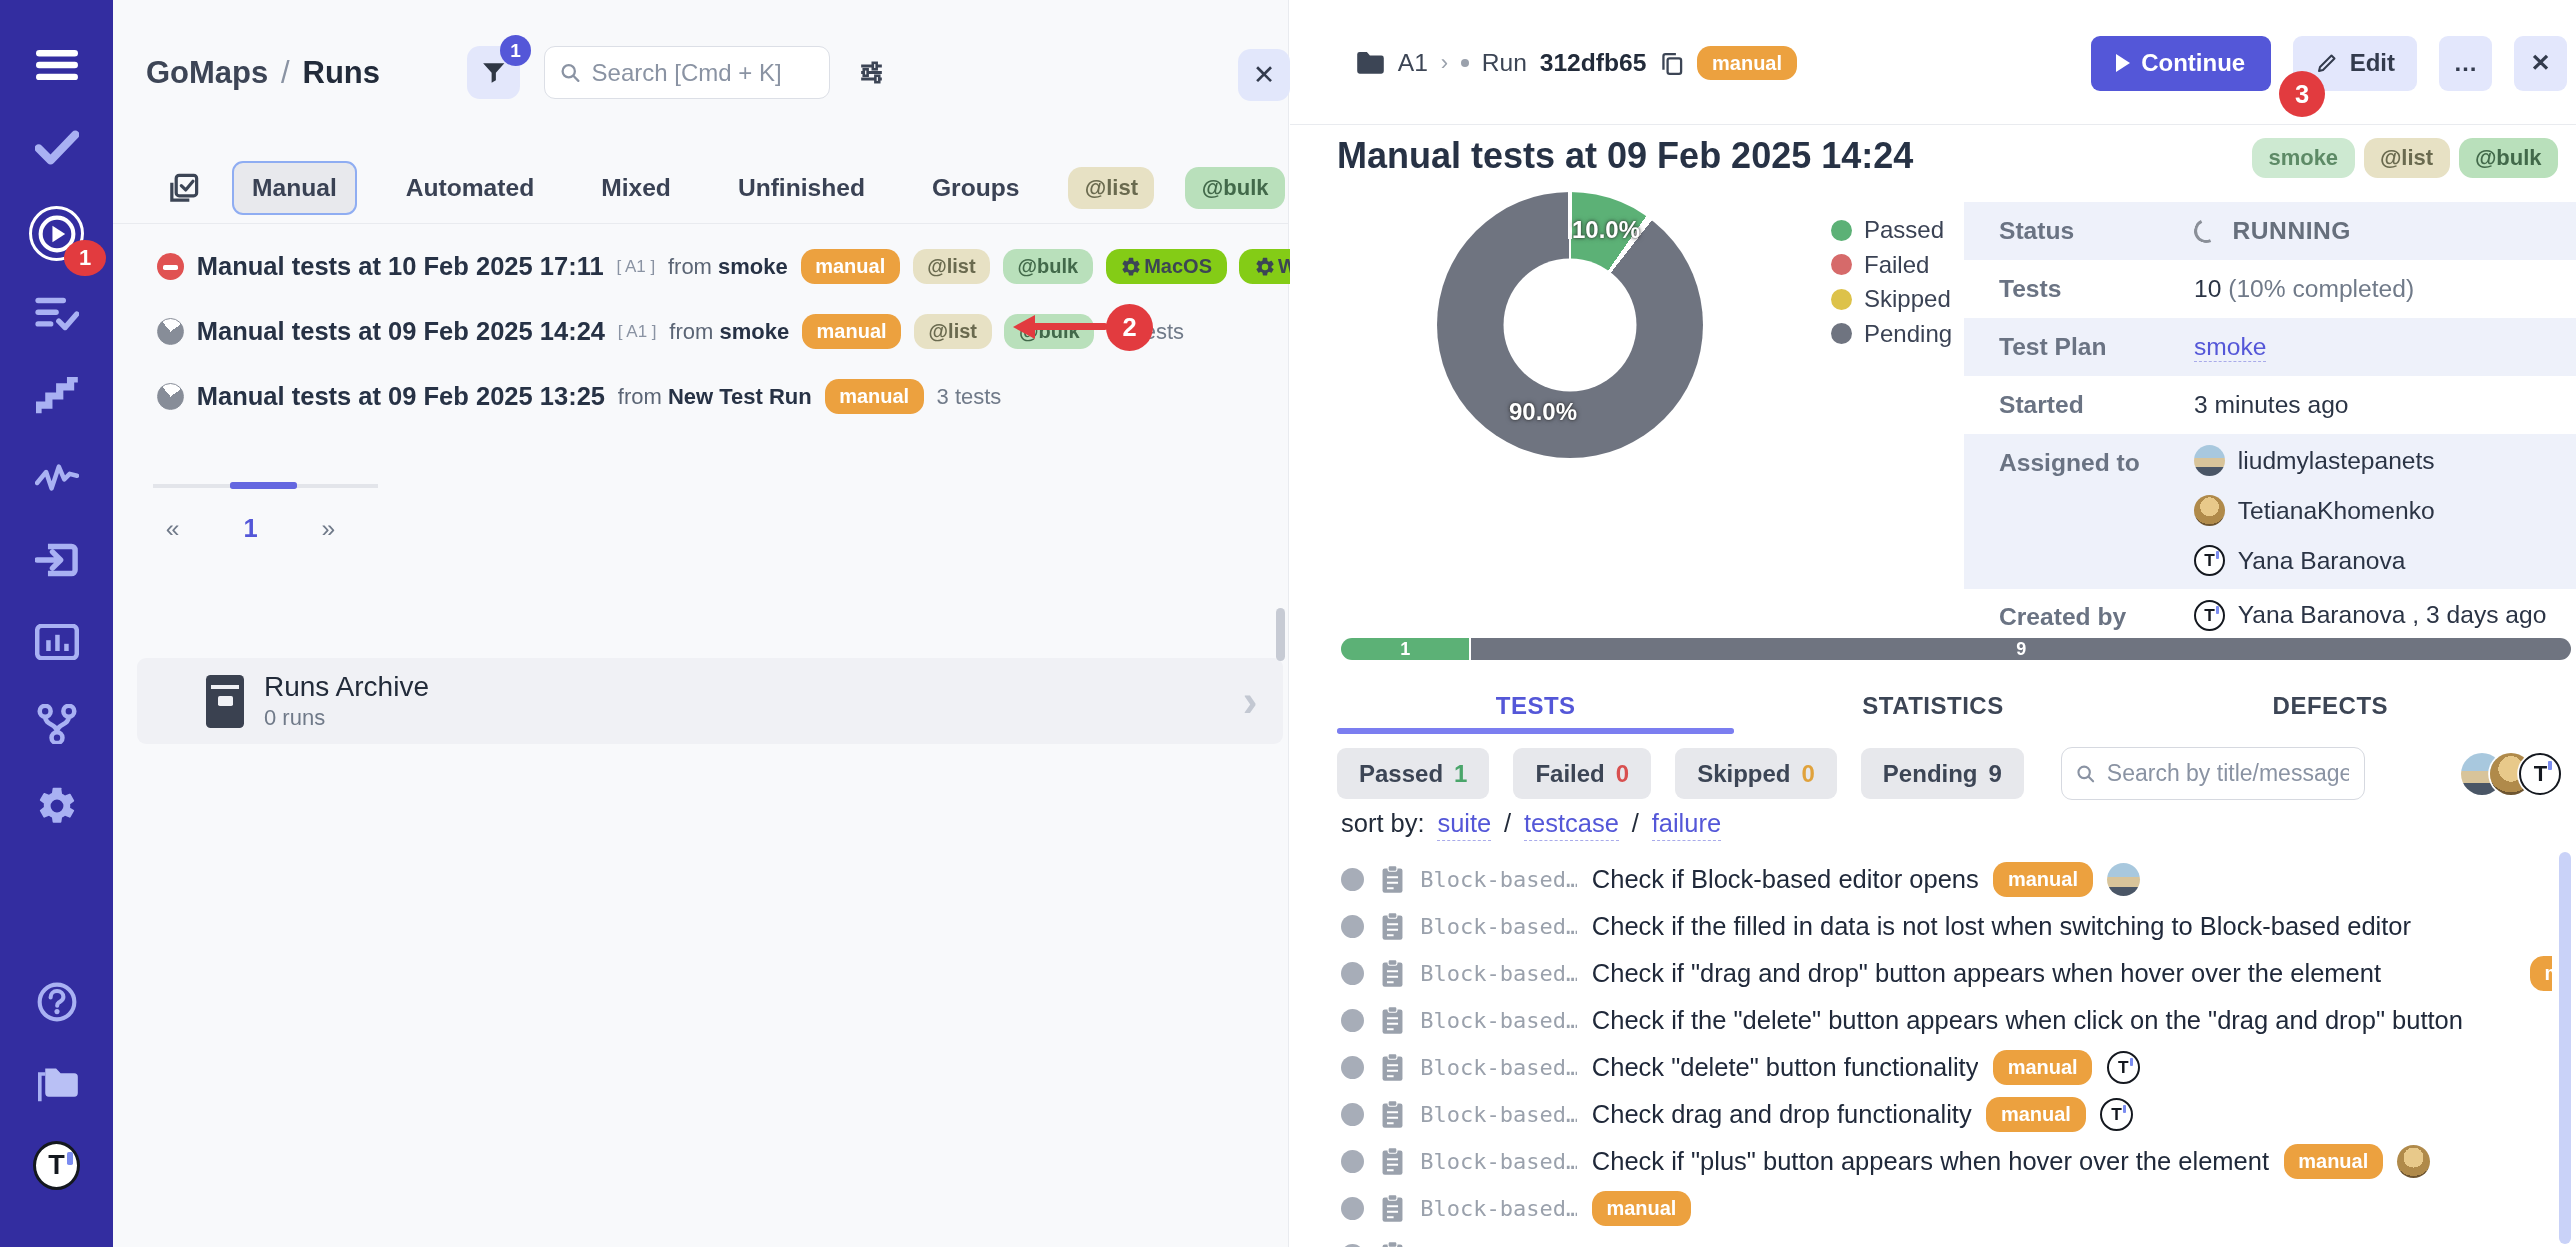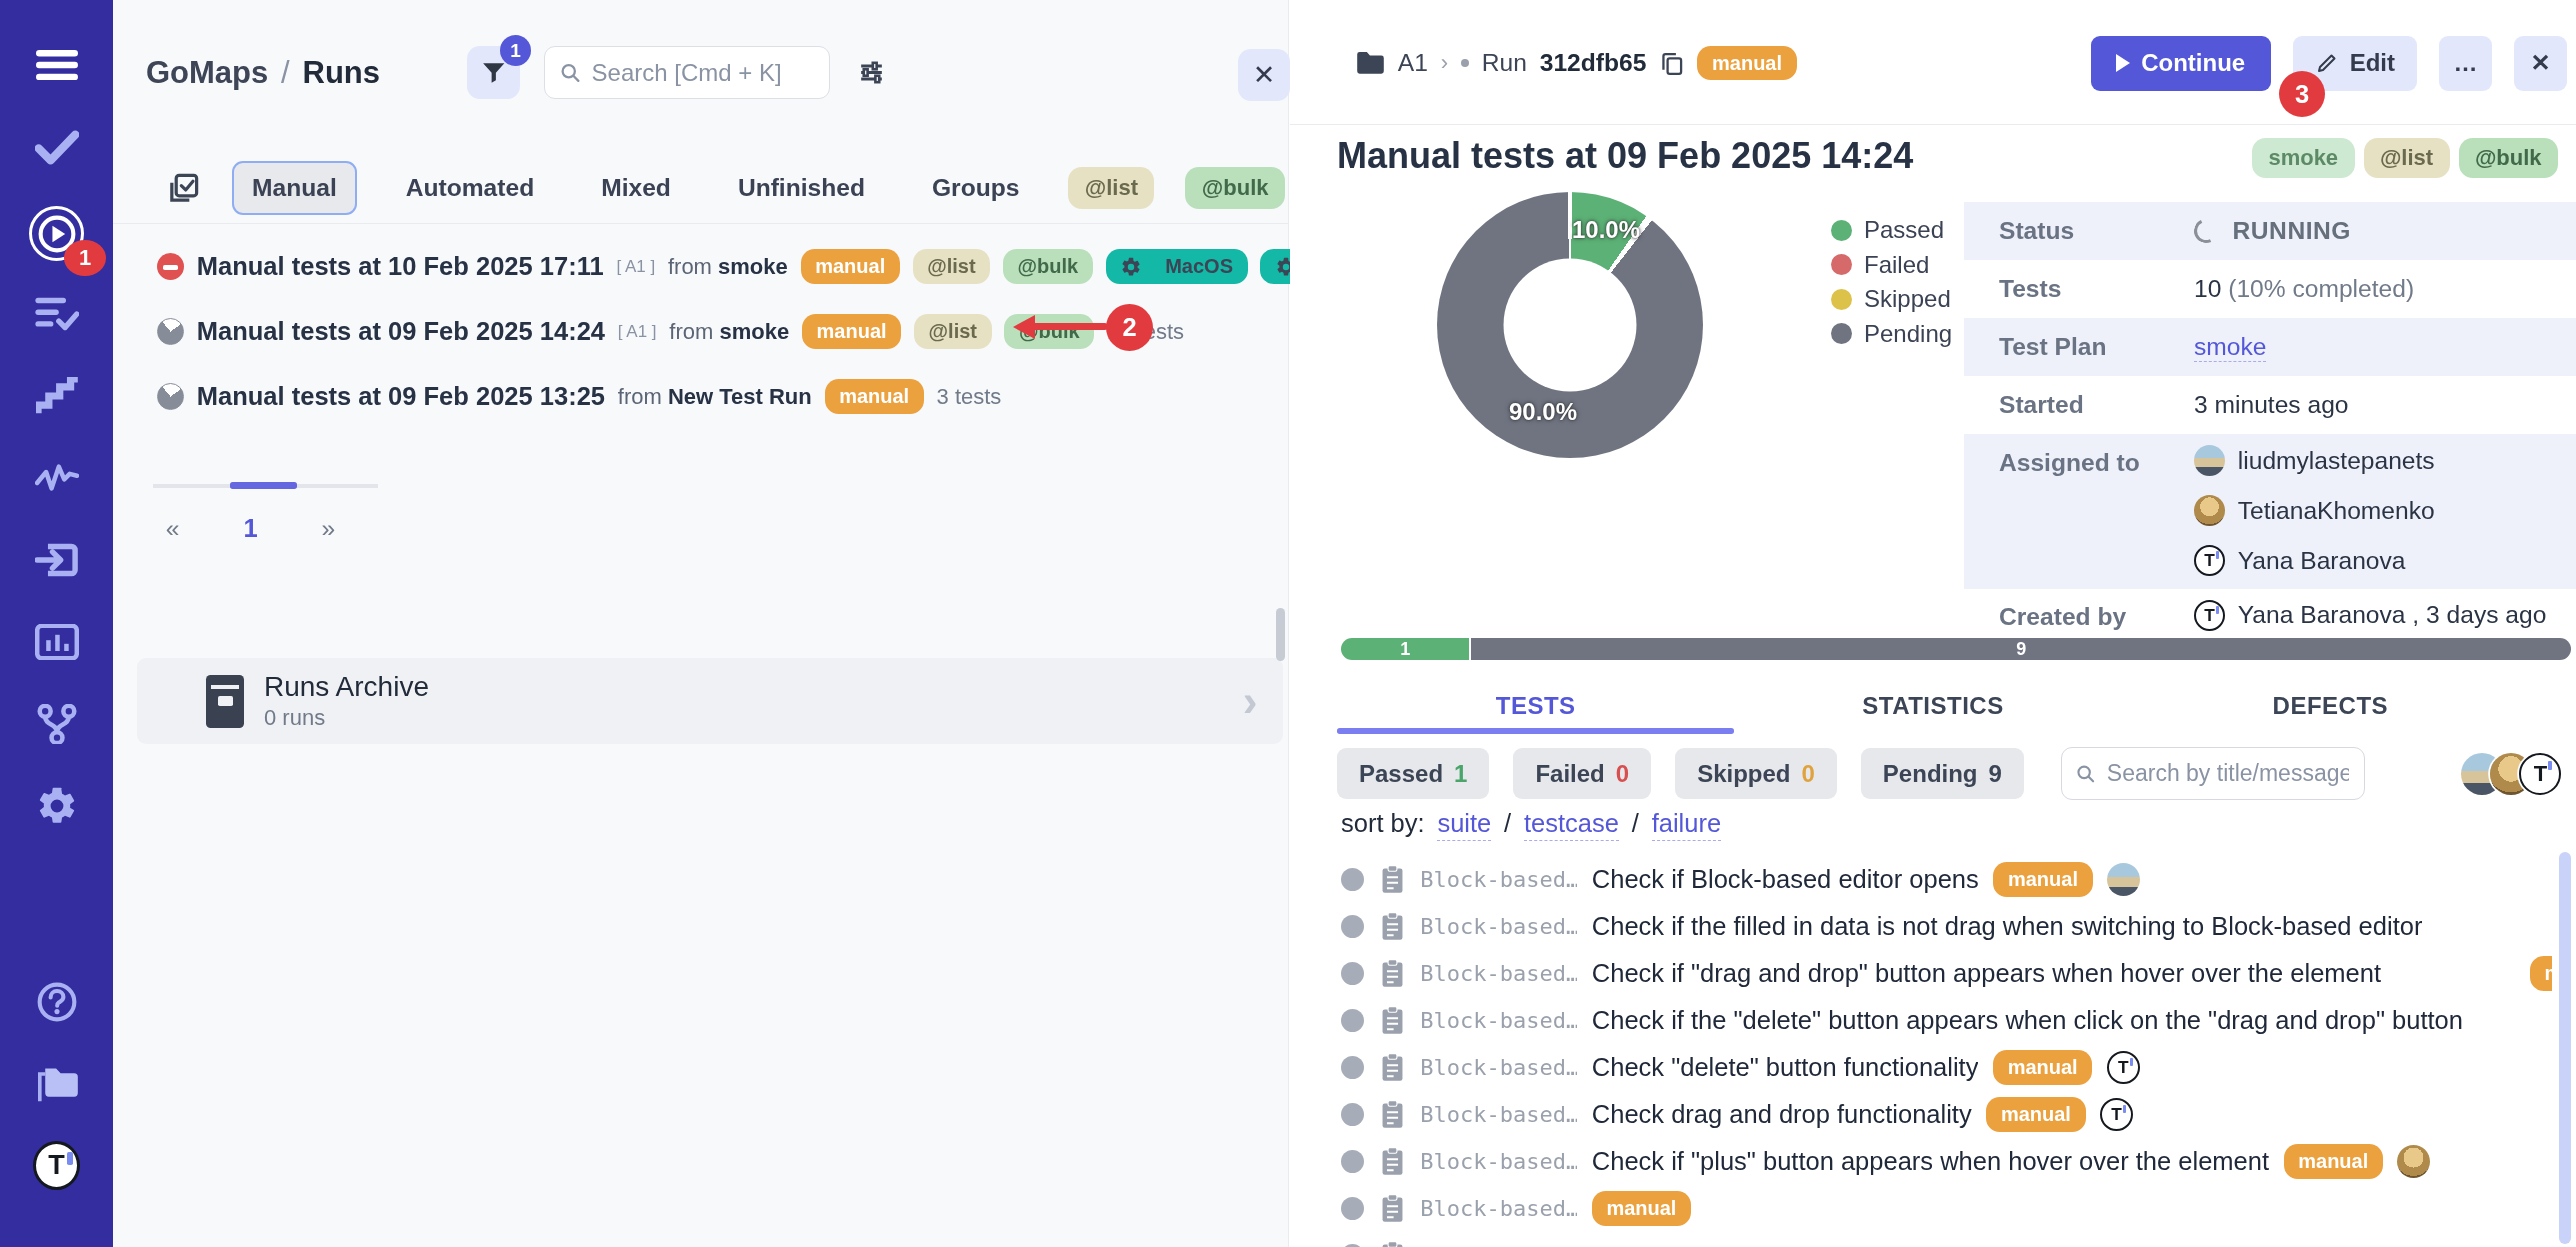--- a/index.html
+++ b/index.html
@@ -32,21 +32,21 @@
   .panel-close { position:absolute; left:1238px; top:49px; width:52px; height:52px; background:#E2E7FB; border-radius:12.8px; display:flex; align-items:center; justify-content:center; font-size:27px; color:#333B4D; cursor:pointer; z-index:5; }
 
   .lp-tabs { position:absolute; left:0; top:153px; width:100%; height:71px; display:flex; align-items:center; gap:31px; padding-left:53px; border-bottom:1.8px solid #E9EBEF; }
   .ftab { font-size:24.6px; font-weight:bold; color:#3A4254; padding:11px 18px; border-radius:11px; cursor:pointer; }
   .ftab.active { background:#E8E9ED; border:2.7px solid #8FADF2; }
   .chip { display:inline-flex; align-items:center; border-radius:13.7px; padding:4.6px 14.6px; font-size:20px; font-weight:bold; line-height:1.25; white-space:nowrap; }
   .chip.manual { background:#ECA13F; color:#fff; }
   .chip.list { background:#E7E1C4; color:#6A6A4F; }
   .chip.bulk { background:#B9E0BB; color:#42694A; }
   .chip.smoke { background:#CDE9D1; color:#5D8A66; }
-  .chip.env { background:#14b8a6; color:#3C4555; gap:23px; }
+  .chip.env { background:#84cc16; color:#3C4555; gap:2px; }
   .lp-tabs .chip { font-size:22px; padding:7.3px 16.4px; cursor:pointer; }
 
   .run-row { position:absolute; left:0; width:100%; height:49px; display:flex; align-items:center; gap:12.8px; padding-left:44px; cursor:pointer; }
   .run-ic { width:27px; height:27px; border-radius:50%; flex:none; position:relative; }
   .run-ic.stopped { background:#E05252; }
   .run-ic.stopped::after { content:""; position:absolute; left:6.4px; top:12px; width:14.6px; height:4.6px; background:#fff; border-radius:1.8px; }
   .run-ic.pending { background:conic-gradient(from -40deg, #fff 0 95deg, #878D98 95deg 360deg); border:1.8px solid #878D98; }
   .run-title { font-size:25.5px; font-weight:bold; color:#273245; white-space:nowrap; }
   .run-ref { font-size:17px; color:#8A93A3; white-space:nowrap; }
   .run-from { font-size:22px; color:#5B6575; white-space:nowrap; }
@@ -545,21 +545,21 @@
         <span class="avatar av-liudmyla"></span>
       </div>
       <div class="trow">
         <span class="tdot"></span>
         <svg width="27" height="31" viewBox="0 0 24 28">
             <rect x="3" y="4" width="18" height="22" rx="2" fill="#9AA1AC"></rect>
             <rect x="8" y="1.5" width="8" height="5" rx="1.5" fill="#9AA1AC" stroke="#fff" stroke-width="1"></rect>
             <path d="M7 12 h10 M7 17 h10 M7 22 h6" stroke="#fff" stroke-width="1.8"></path>
           </svg>
         <span class="tsuite">Block-based…</span>
-        <span class="ttitle">Check if the filled in data is not drag when switching to Block-based editor</span>
+        <span class="ttitle">Check if the filled in data is not lost when switching to Block-based editor</span>
       </div>
       <div class="trow">
         <span class="tdot"></span>
         <svg width="27" height="31" viewBox="0 0 24 28">
             <rect x="3" y="4" width="18" height="22" rx="2" fill="#9AA1AC"></rect>
             <rect x="8" y="1.5" width="8" height="5" rx="1.5" fill="#9AA1AC" stroke="#fff" stroke-width="1"></rect>
             <path d="M7 12 h10 M7 17 h10 M7 22 h6" stroke="#fff" stroke-width="1.8"></path>
           </svg>
         <span class="tsuite">Block-based…</span>
         <span class="ttitle">Check if "drag and drop" button appears when hover over the element</span>

